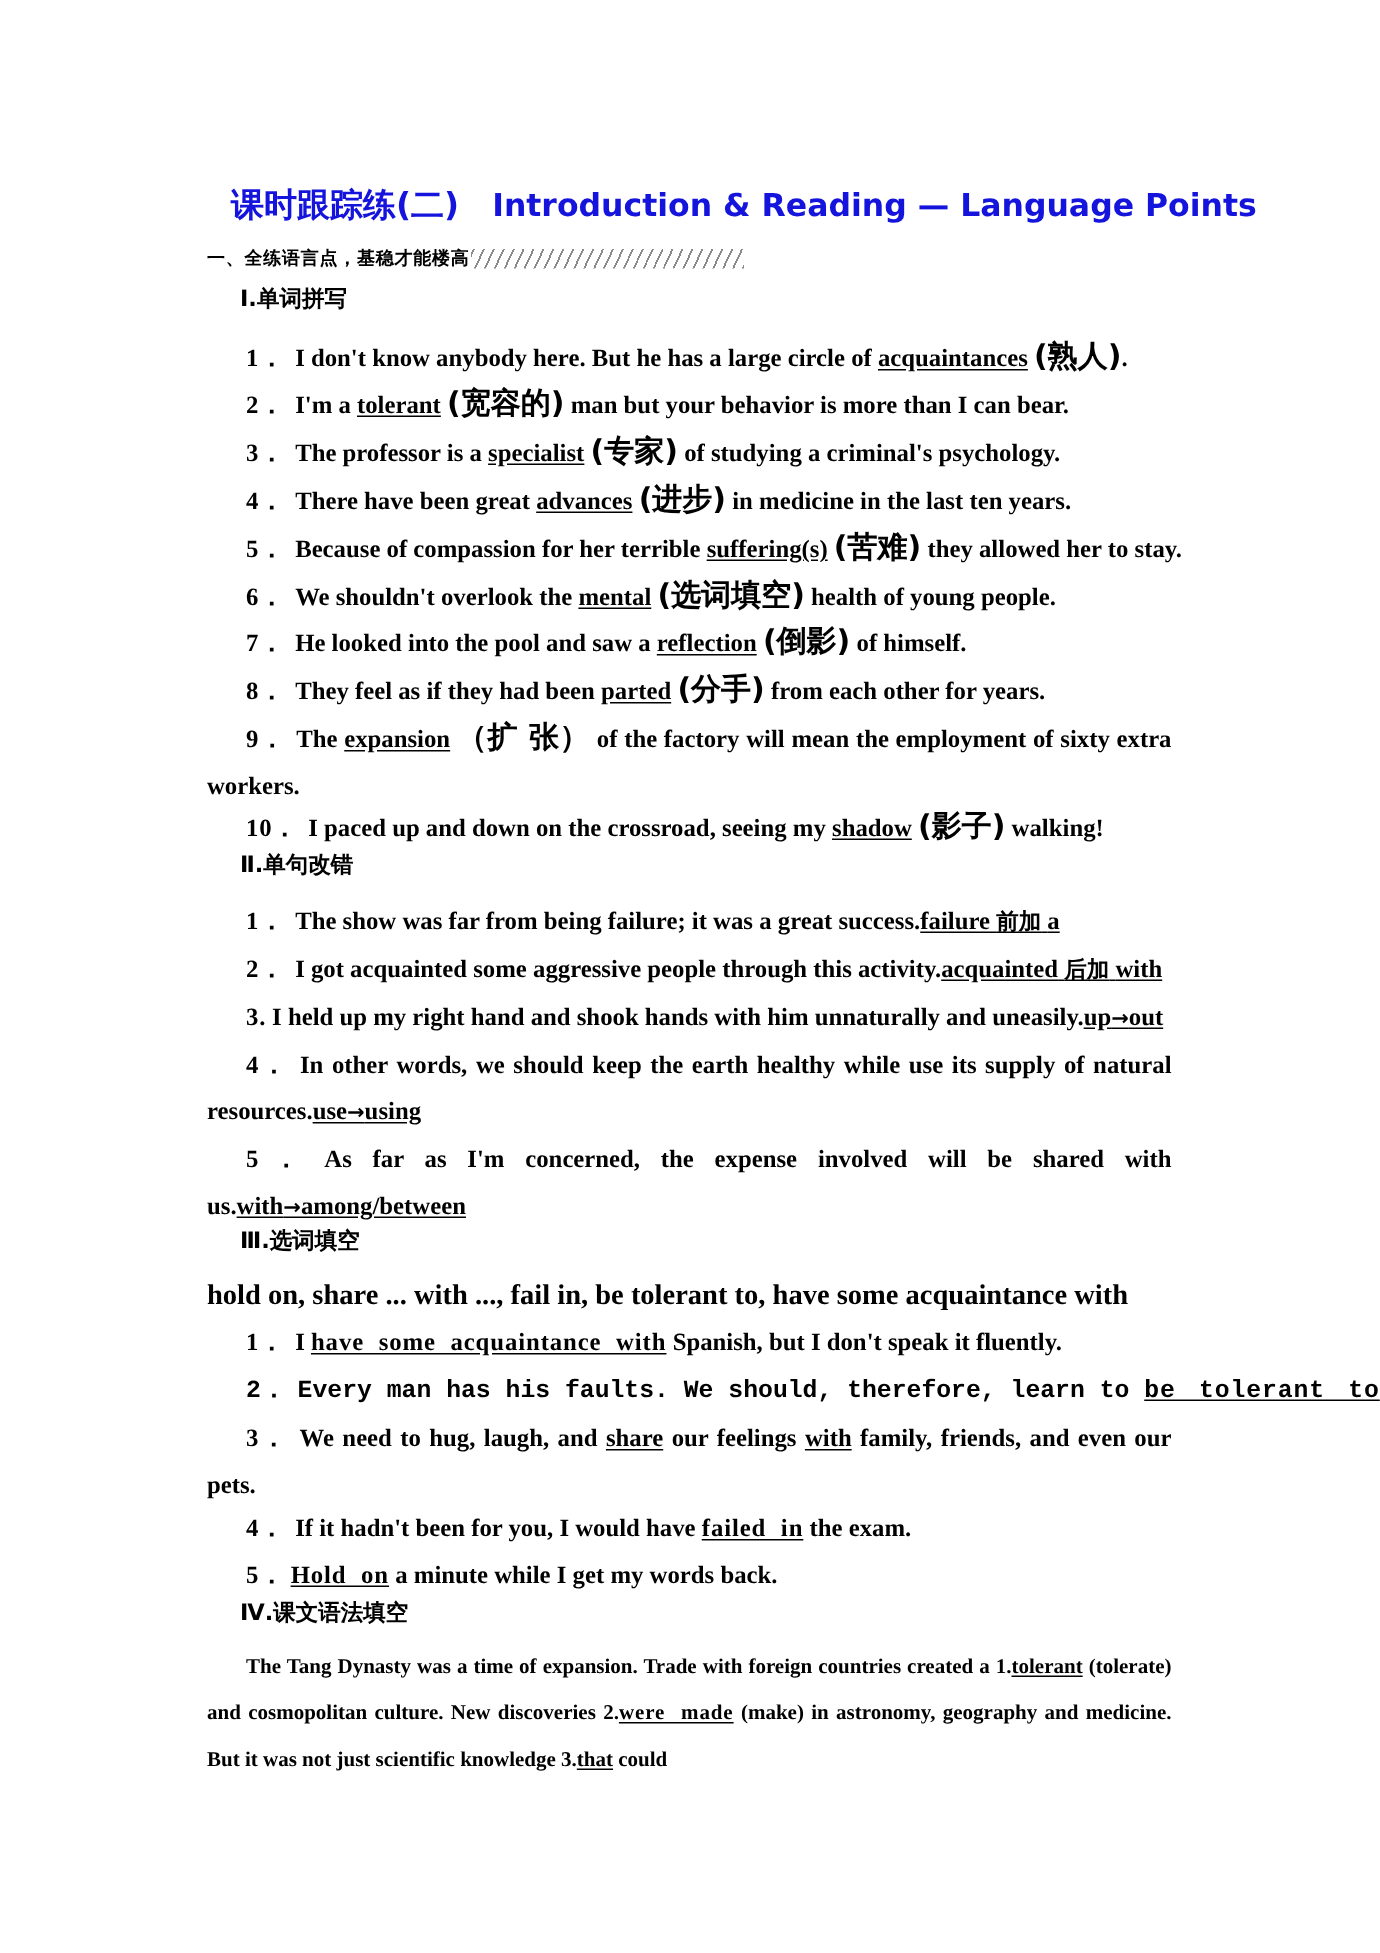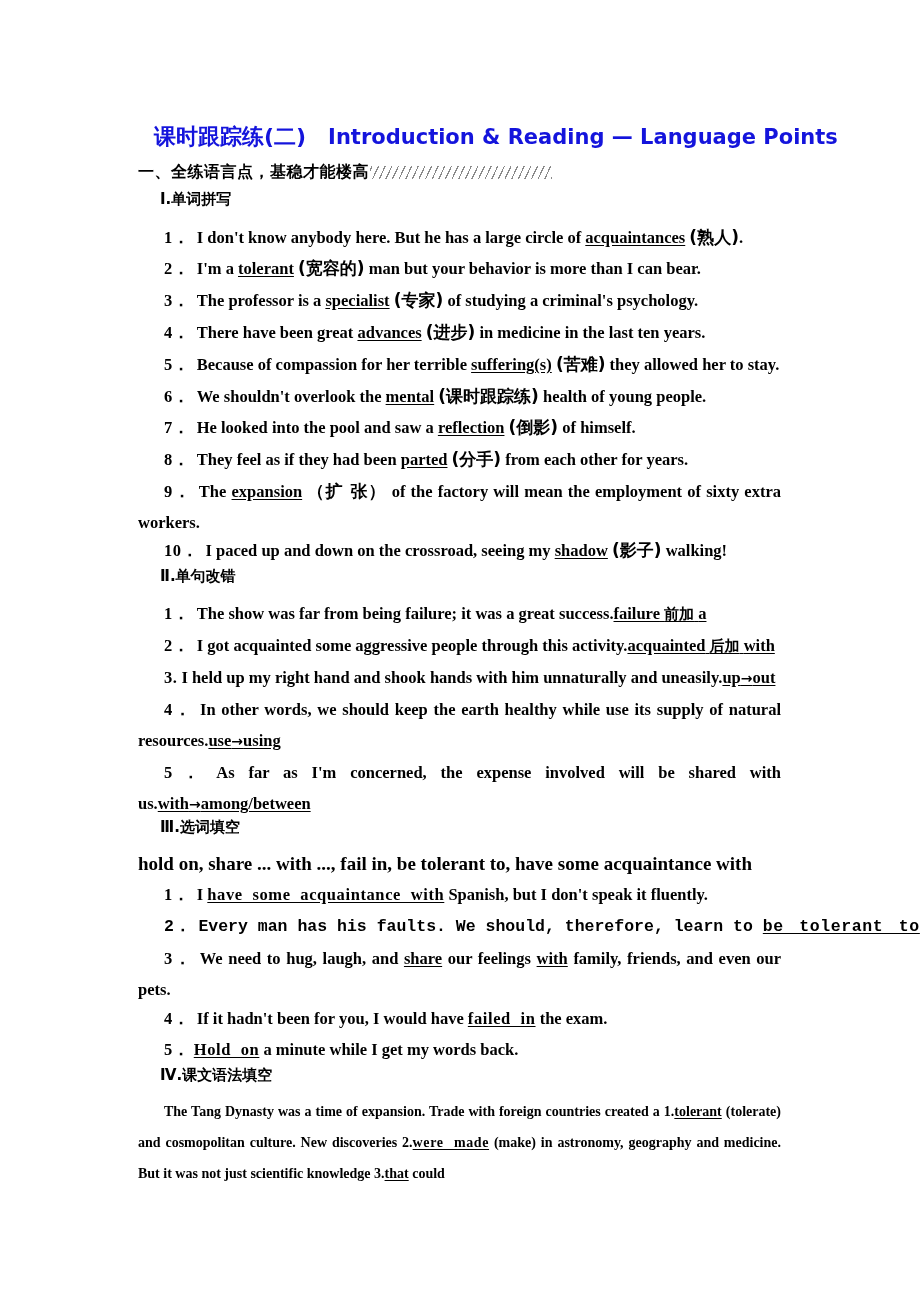--- a/index.html
+++ b/index.html
@@ -55,21 +55,21 @@
     top: 160px;
     width: 640px;
     height: 24px;
     white-space: nowrap;
     display: flex;
     align-items: center;
   }
   .part-head-text {
     font-family: Liberation Sans, sans-serif;
     font-weight: bold;
-    font-size: 16px;
+    font-size: 12px;
     color: #000000;
     letter-spacing: 0.5px;
   }
   .hatch {
     display: inline-block;
     width: 182px;
     height: 13px;
     margin-left: 1px;
     background-image: repeating-linear-gradient(
         -65deg,
@@ -126,21 +126,21 @@
   }
   .ul-wide {
     text-decoration: underline;
     text-underline-offset: 2px;
     letter-spacing: 0.6px;
     word-spacing: 5px;
   }
   .cn {
     font-family: "DejaVu Sans", "Liberation Sans", sans-serif;
     font-weight: bold;
-    font-size: 17px;
+    font-size: 20px;
   }
   .cn-ul {
     font-family: "DejaVu Sans", "Liberation Sans", sans-serif;
     font-weight: bold;
     font-size: 15px;
     text-decoration: underline;
     text-underline-offset: 2px;
   }
   .arrow {
     font-family: "DejaVu Sans", "Liberation Sans", sans-serif;
@@ -200,21 +200,21 @@
 
   <div class="line nowrap" style="top:317px;">
     <span class="indent"></span><span class="num">4．</span><span class="gap"></span><span>There have been great </span><span class="ul">advances</span> <span class="cn">(进步)</span><span> in medicine in the last ten years.</span>
   </div>
 
   <div class="line nowrap" style="top:349px;">
     <span class="indent"></span><span class="num">5．</span><span class="gap"></span><span>Because of compassion for her terrible </span><span class="ul">suffering(s)</span> <span class="cn">(苦难)</span><span> they allowed her to stay.</span>
   </div>
 
   <div class="line nowrap" style="top:381px;">
-    <span class="indent"></span><span class="num">6．</span><span class="gap"></span><span>We shouldn't overlook the </span><span class="ul">mental</span> <span class="cn">(课时跟踪练)</span><span> health of young people.</span>
+    <span class="indent"></span><span class="num">6．</span><span class="gap"></span><span>We shouldn't overlook the </span><span class="ul">mental</span> <span class="cn">(选词填空)</span><span> health of young people.</span>
   </div>
 
   <div class="line nowrap" style="top:412px;">
     <span class="indent"></span><span class="num">7．</span><span class="gap"></span><span>He looked into the pool and saw a </span><span class="ul">reflection</span> <span class="cn">(倒影)</span><span> of himself.</span>
   </div>
 
   <div class="line nowrap" style="top:444px;">
     <span class="indent"></span><span class="num">8．</span><span class="gap"></span><span>They feel as if they had been </span><span class="ul">parted</span> <span class="cn">(分手)</span><span> from each other for years.</span>
   </div>
 

